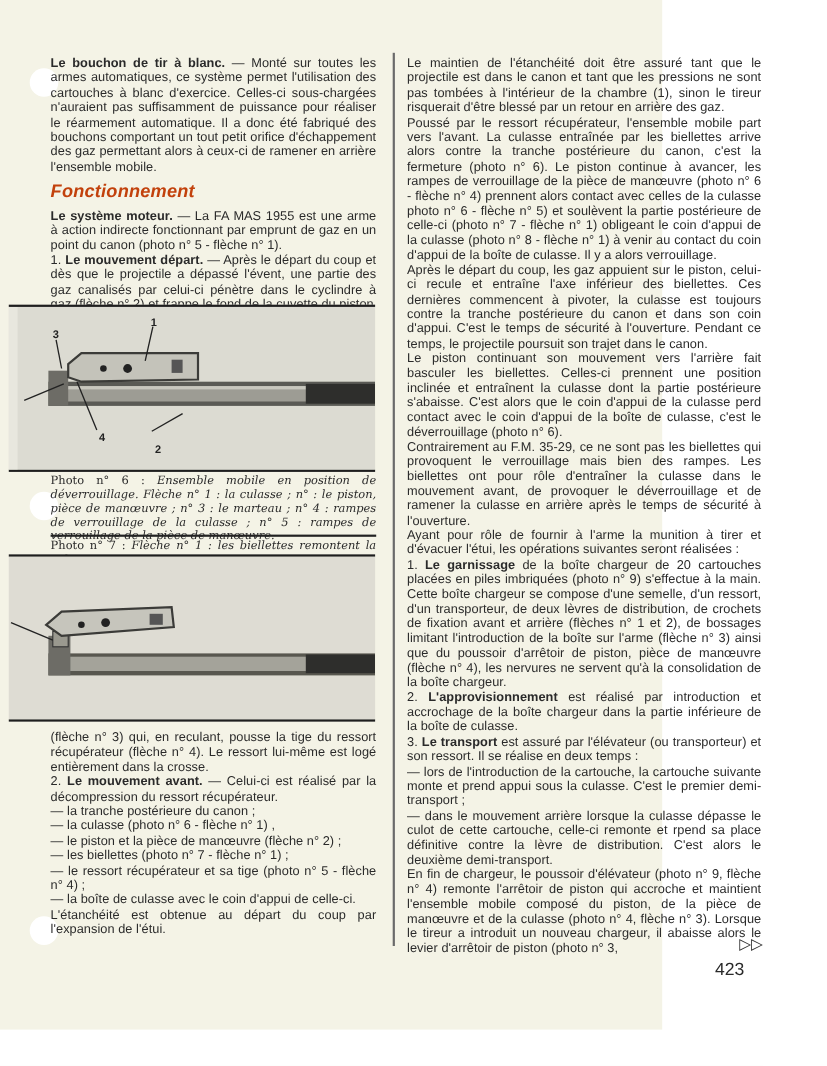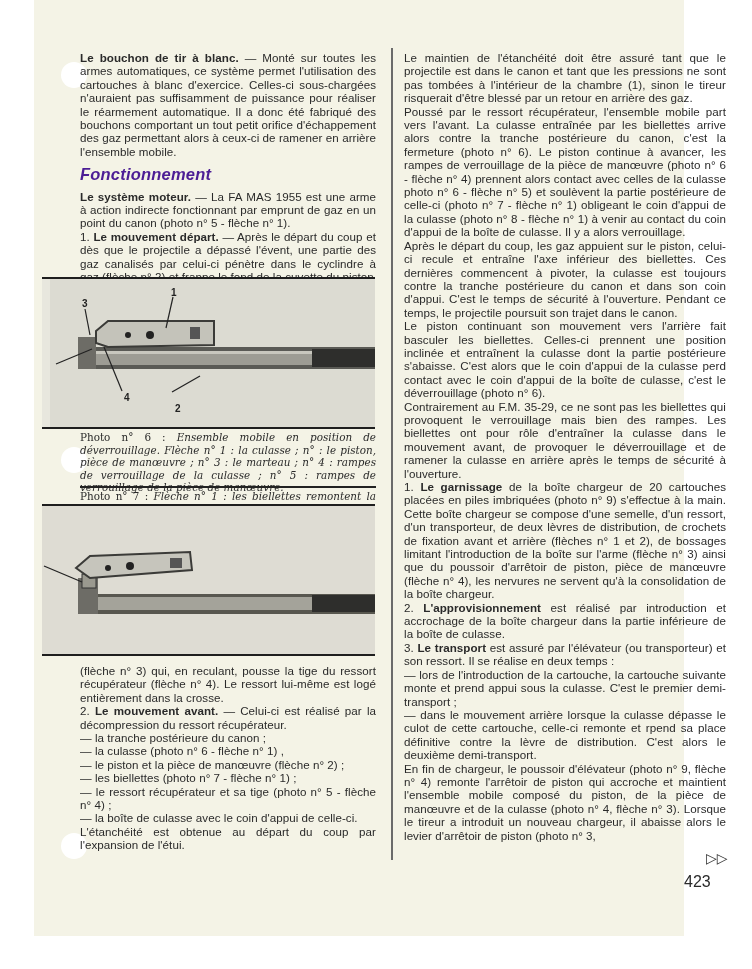--- a/index.html
+++ b/index.html
@@ -1,26 +1,26 @@
 <!DOCTYPE html>
 <html><head>
 <meta charset="utf-8">
 <style>
   html, body { margin:0; padding:0; }
   body { width:752px; height:969px; background:#ffffff; position:relative; overflow:hidden;
          font-family:"Liberation Sans", sans-serif; color:#2a2a2a; }
-  .page { position:absolute; left:0; top:0; width:650px; height:936px; background:#f4f3e6;margin-left:34px; }
+  .page { position:absolute; left:0; top:0; width:602px; height:936px; background:#f4f3e6; }
   .hole { position:absolute; width:26px; height:26px; border-radius:50%; background:#ffffff; left:27px; }
   .col { position:absolute; font-size:11.6px; line-height:13.4px; text-align:justify; letter-spacing:0.05px; }
   .col p { margin:0; }
   .left { left:46px; width:296px; }
   .right { left:370px; width:322px; }
   .vrule { position:absolute; left:357px; top:48px; width:1.5px; height:812px; background:#6a6a6a; }
   .b { font-weight:bold; }
-  h2 { margin:0; font-size:16.5px; font-style:italic; font-weight:bold; letter-spacing:0.2px; color:#4c1d95; }
+  h2 { margin:0; font-size:16.5px; font-style:italic; font-weight:bold; letter-spacing:0.2px; color:#c2410c; }
   .photo { position:absolute; left:8px; width:333px; background:#d9d8cf; border-top:2px solid #1e1e1e; border-bottom:2px solid #1e1e1e; overflow:hidden; }
   .caption { position:absolute; left:46px; width:296px; font-family:"DejaVu Serif", serif; font-size:10.4px; line-height:12.6px; text-align:justify; }
   .caption i { font-style:italic; }
   .caprule { position:absolute; left:46px; width:296px; height:1.5px; background:#222; }
   .pagenum { position:absolute; left:650px; top:873px; font-size:16px; }
   .arrow-mark { position:absolute; left:672px; top:850px; font-size:14px; color:#333; }
 </style>
 </head>
 <body>
 
@@ -106,20 +106,21 @@
   </div>
 
   <div class="vrule"></div>
 
   <div class="col right" style="top:51px">
     <p>Le maintien de l'étanchéité doit être assuré tant que le projectile est dans le canon et tant que les pressions ne sont pas tombées à l'intérieur de la chambre (1), sinon le tireur risquerait d'être blessé par un retour en arrière des gaz.</p>
     <p>Poussé par le ressort récupérateur, l'ensemble mobile part vers l'avant. La culasse entraînée par les biellettes arrive alors contre la tranche postérieure du canon, c'est la fermeture (photo n° 6). Le piston continue à avancer, les rampes de verrouillage de la pièce de manœuvre (photo n° 6 - flèche n° 4) prennent alors contact avec celles de la culasse photo n° 6 - flèche n° 5) et soulèvent la partie postérieure de celle-ci (photo n° 7 - flèche n° 1) obligeant le coin d'appui de la culasse (photo n° 8 - flèche n° 1) à venir au contact du coin d'appui de la boîte de culasse. Il y a alors verrouillage.</p>
     <p>Après le départ du coup, les gaz appuient sur le piston, celui-ci recule et entraîne l'axe inférieur des biellettes. Ces dernières commencent à pivoter, la culasse est toujours contre la tranche postérieure du canon et dans son coin d'appui. C'est le temps de sécurité à l'ouverture. Pendant ce temps, le projectile poursuit son trajet dans le canon.</p>
     <p>Le piston continuant son mouvement vers l'arrière fait basculer les biellettes. Celles-ci prennent une position inclinée et entraînent la culasse dont la partie postérieure s'abaisse. C'est alors que le coin d'appui de la culasse perd contact avec le coin d'appui de la boîte de culasse, c'est le déverrouillage (photo n° 6).</p>
     <p>Contrairement au F.M. 35-29, ce ne sont pas les biellettes qui provoquent le verrouillage mais bien des rampes. Les biellettes ont pour rôle d'entraîner la culasse dans le mouvement avant, de provoquer le déverrouillage et de ramener la culasse en arrière après le temps de sécurité à l'ouverture.</p>
+    <p>Ayant pour rôle de fournir à l'arme la munition à tirer et d'évacuer l'étui, les opérations suivantes seront réalisées :</p>
     <p><span>1. </span><span class="b">Le garnissage</span><span> de la boîte chargeur de 20 cartouches placées en piles imbriquées (photo n° 9) s'effectue à la main. Cette boîte chargeur se compose d'une semelle, d'un ressort, d'un transporteur, de deux lèvres de distribution, de crochets de fixation avant et arrière (flèches n° 1 et 2), de bossages limitant l'introduction de la boîte sur l'arme (flèche n° 3) ainsi que du poussoir d'arrêtoir de piston, pièce de manœuvre (flèche n° 4), les nervures ne servent qu'à la consolidation de la boîte chargeur.</span></p>
     <p><span>2. </span><span class="b">L'approvisionnement</span><span> est réalisé par introduction et accrochage de la boîte chargeur dans la partie inférieure de la boîte de culasse.</span></p>
     <p><span>3. </span><span class="b">Le transport</span><span> est assuré par l'élévateur (ou transporteur) et son ressort. Il se réalise en deux temps :</span></p>
     <p>— lors de l'introduction de la cartouche, la cartouche suivante monte et prend appui sous la culasse. C'est le premier demi-transport ;</p>
     <p>— dans le mouvement arrière lorsque la culasse dépasse le culot de cette cartouche, celle-ci remonte et rpend sa place définitive contre la lèvre de distribution. C'est alors le deuxième demi-transport.</p>
     <p>En fin de chargeur, le poussoir d'élévateur (photo n° 9, flèche n° 4) remonte l'arrêtoir de piston qui accroche et maintient l'ensemble mobile composé du piston, de la pièce de manœuvre et de la culasse (photo n° 4, flèche n° 3). Lorsque le tireur a introduit un nouveau chargeur, il abaisse alors le levier d'arrêtoir de piston (photo n° 3,</p>
   </div>
 
   <div class="arrow-mark">▷▷</div>
   <div class="pagenum">423</div>

